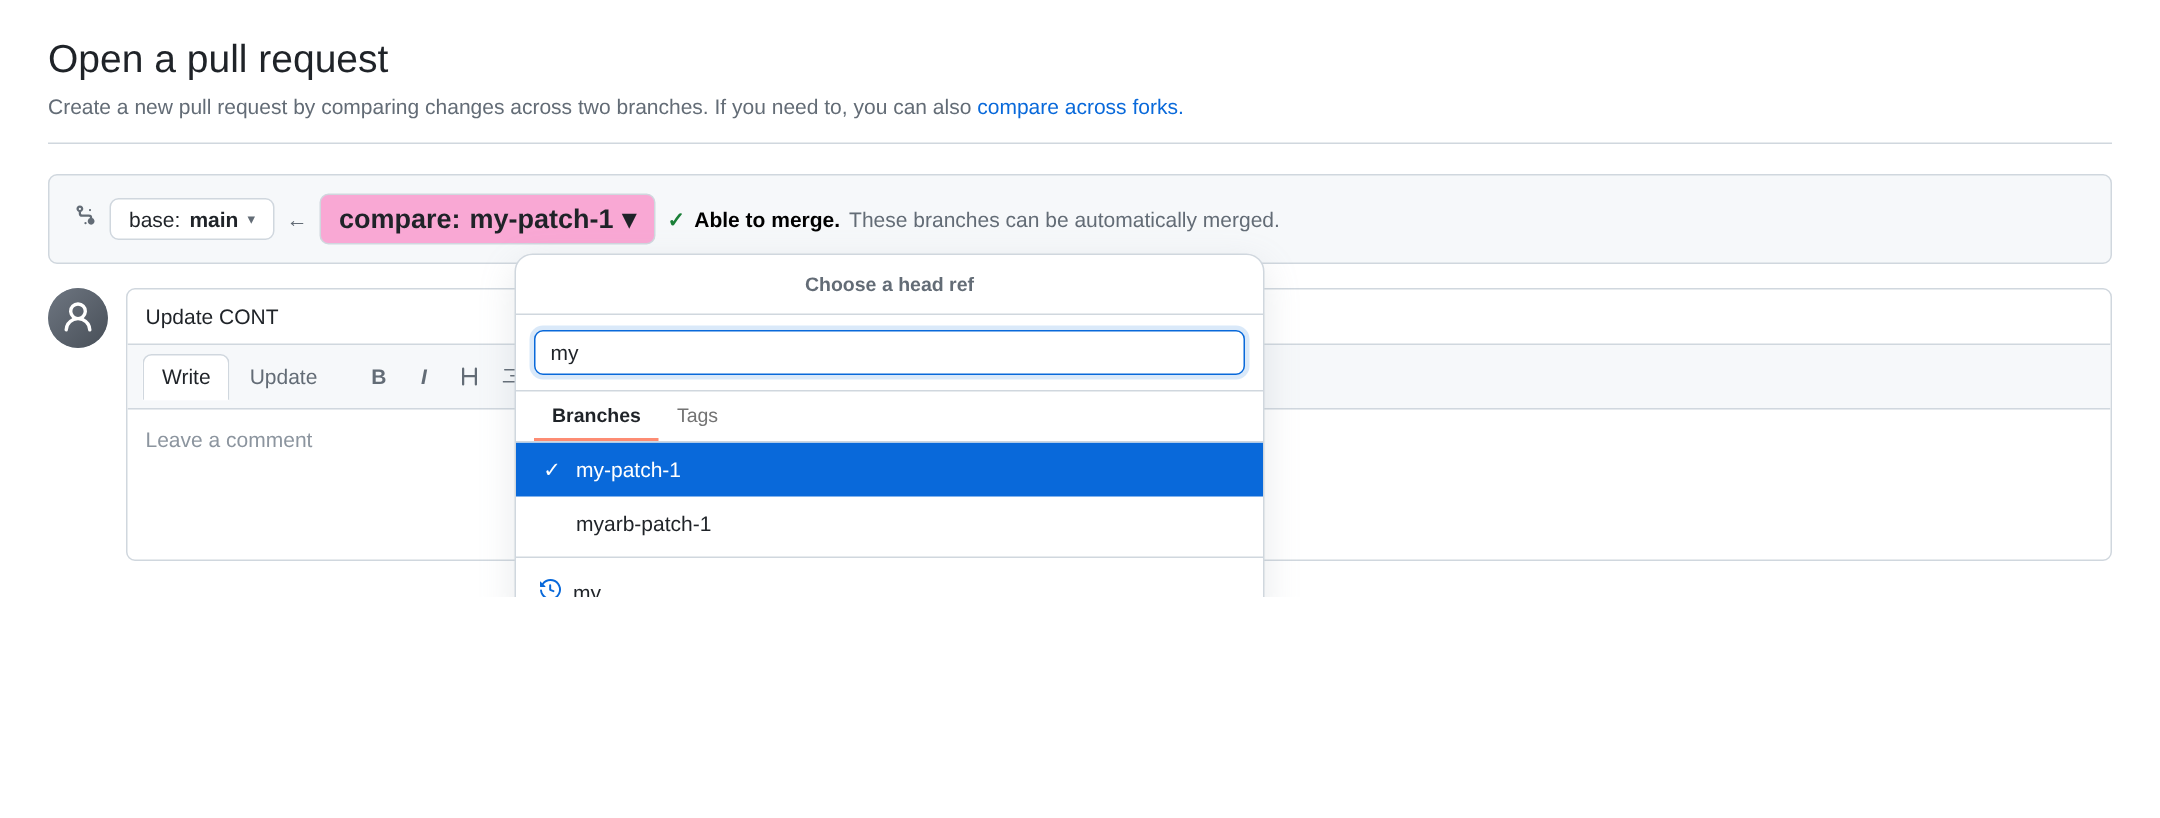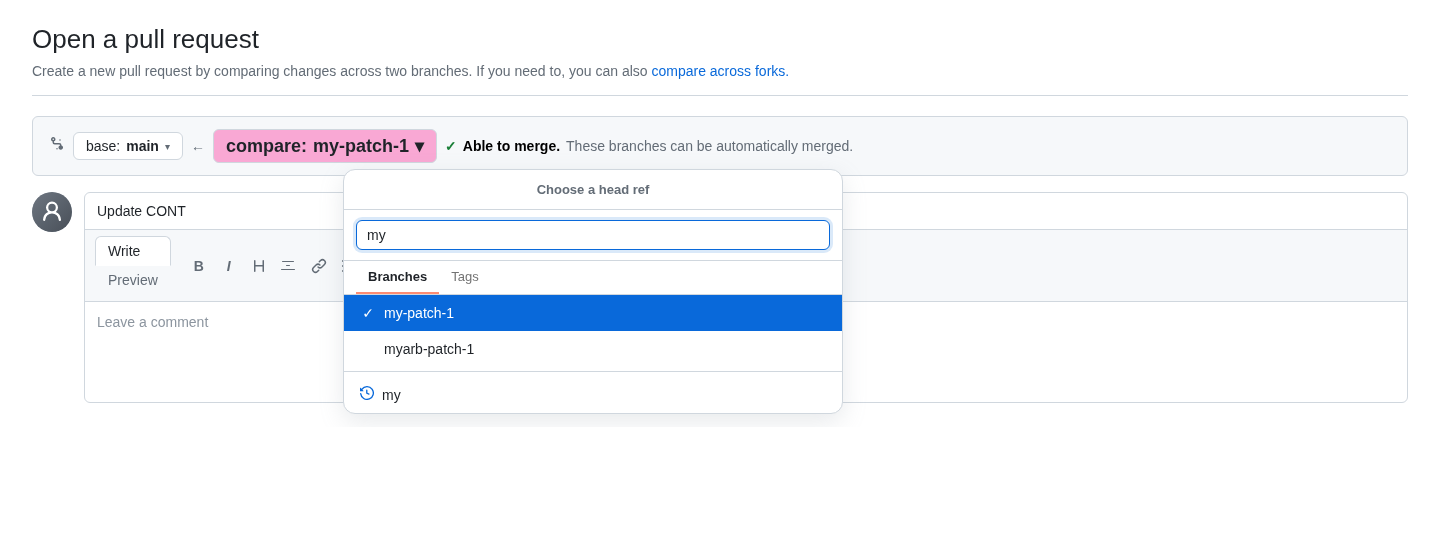--- a/index.html
+++ b/index.html
@@ -278,21 +278,20 @@
       align-items: center;
       gap: 2px;
       padding: 6px 10px;
       background: #f6f8fa;
       border-bottom: 1px solid #d0d7de;
     }
 
     .pr-tabs {
       display: flex;
       margin-right: 12px;
-      flex-direction: column;
     }
 
     .pr-tab {
       padding: 6px 12px;
       font-size: 14px;
       cursor: pointer;
       color: #636c76;
       border-radius: 6px 6px 0 0;
       border: 1px solid transparent;
     }
@@ -419,21 +418,21 @@
 
   <div class="pr-form">
 
     <div class="pr-title-bar">
       <input class="pr-title-input" type="text" value="Update CONT" style="">
     </div>
 
     <div class="pr-toolbar">
       <div class="pr-tabs">
         <div class="pr-tab active">Write</div>
-        <div class="pr-tab">Preview</div>
+        <div class="pr-tab">Update</div>
       </div>
 
       <button class="toolbar-btn" style="font-weight:700; font-style:normal;">B</button>
       <button class="toolbar-btn" style="font-style:italic;">I</button>
       <button class="toolbar-btn">
         <svg width="16" height="16" viewBox="0 0 16 16" fill="currentColor">
             <path d="M3.75 2a.75.75 0 0 1 .75.75V7h7V2.75a.75.75 0 0 1 1.5 0v10.5a.75.75 0 0 1-1.5 0V8.5h-7v4.75a.75.75 0 0 1-1.5 0V2.75A.75.75 0 0 1 3.75 2z"></path>
           </svg>
       </button>
       <button class="toolbar-btn">

